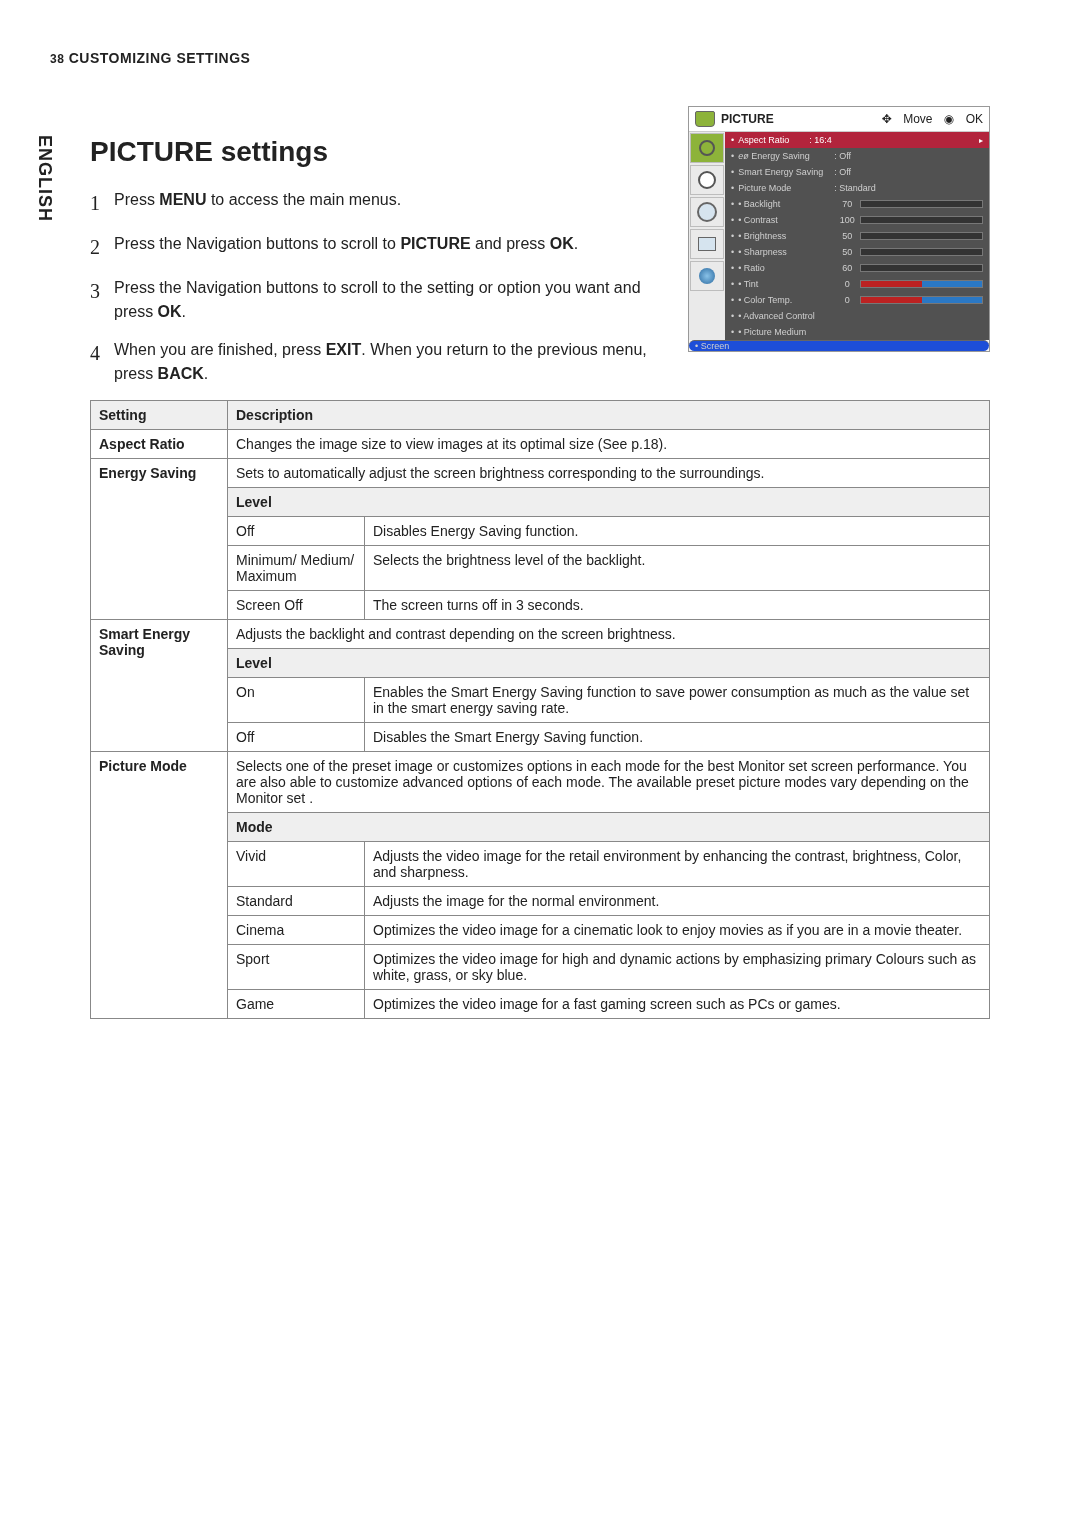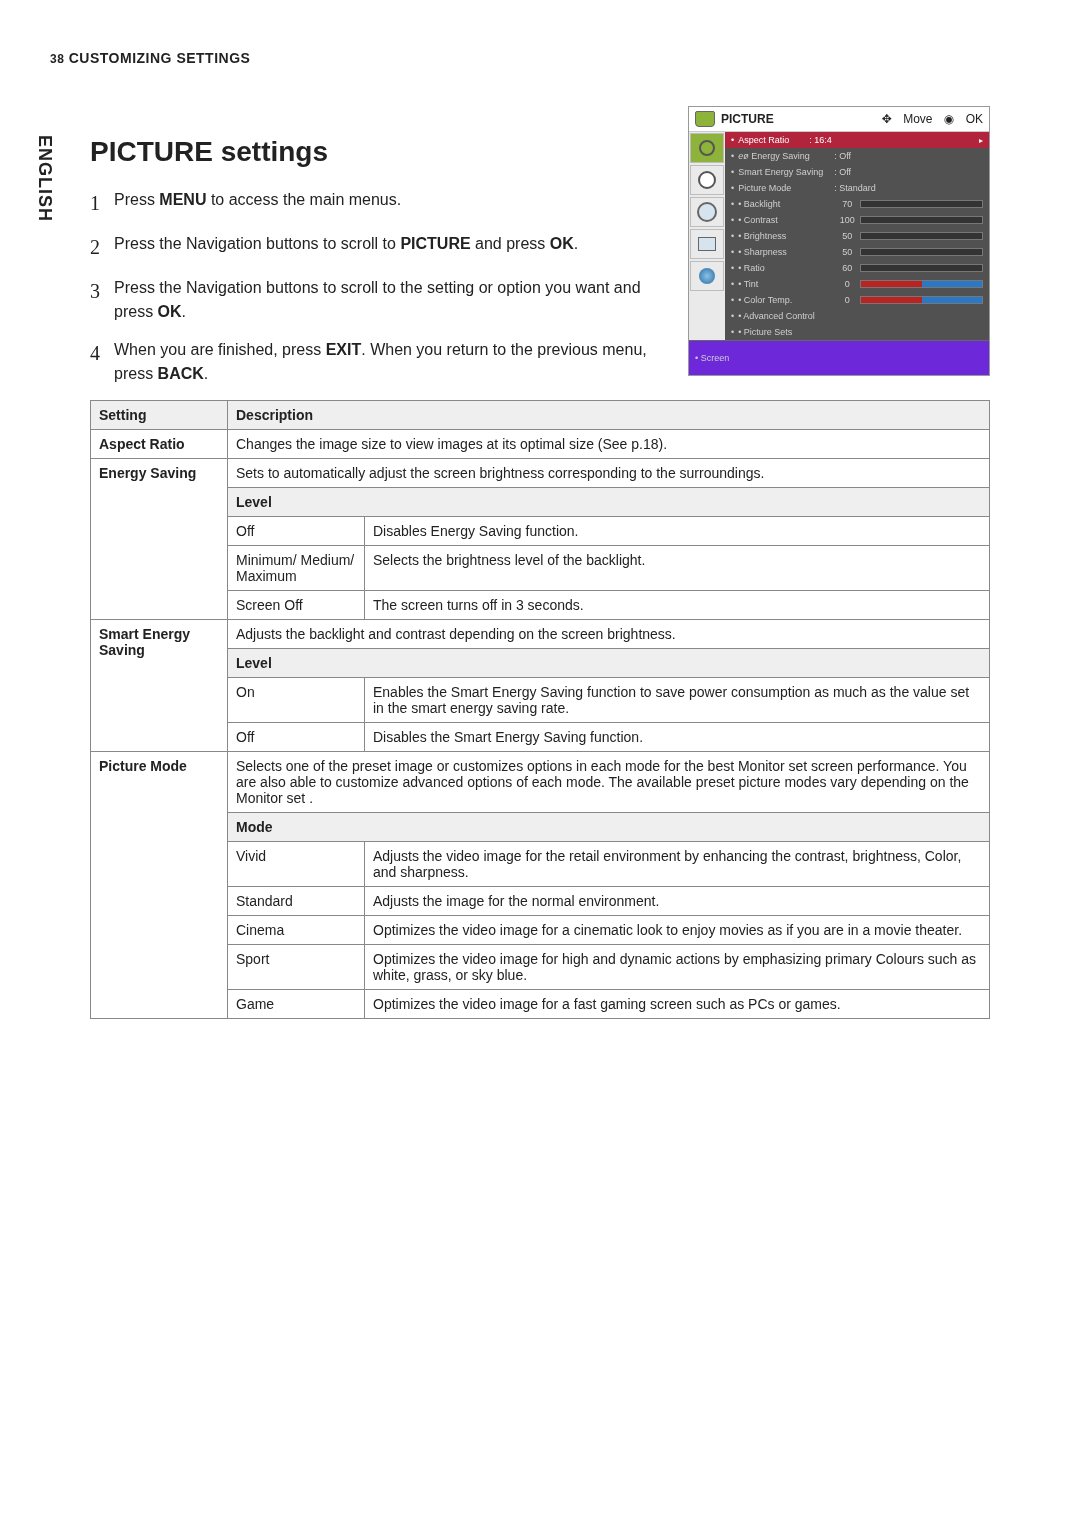--- a/index.html
+++ b/index.html
@@ -138,25 +138,26 @@
     flex: 1;
     height: 6px;
     background: #333;
     position: relative;
     border: 1px solid #777;
   }
   .osd-bar .fill { height: 100%; background: #2b78c4; }
   .osd-bar.rg .fill-left { position:absolute; left:0; height:100%; background:#b22; }
   .osd-bar.rg .fill-right { position:absolute; right:0; height:100%; background:#2b78c4; }
   .osd-footer {
-    background: #6d28d9;
+    background: #1d4ed8;
     color: #cfcfcf;
-    padding: 12px 6px;
+    padding: 0 6px;
     border-top: 1px solid #666;
     font-size: 9px;
+    border-radius: 7px;
   }
   .intro-line {
     margin: 30px 0 12px;
     font-size: 16px;
   }
   table.settings {
     width: 100%;
     border-collapse: collapse;
     font-size: 14px;
   }
@@ -305,21 +306,21 @@
                   <span class="fill-left" style="width:50%"></span>
                   <span class="fill-right" style="width:50%"></span>
                 </span>
               </div>
               <div class="osd-row">
                 <span class="dot">•</span>
                 <span class="lab">• Advanced Control</span>
               </div>
               <div class="osd-row">
                 <span class="dot">•</span>
-                <span class="lab">• Picture Sets</span>
+                <span class="lab">• Picture Medium</span>
               </div>
             </div>
         </div>
       </div>
       <div class="osd-footer">
         • <span>Screen</span>
       </div>
     </div>
   </div>
 

